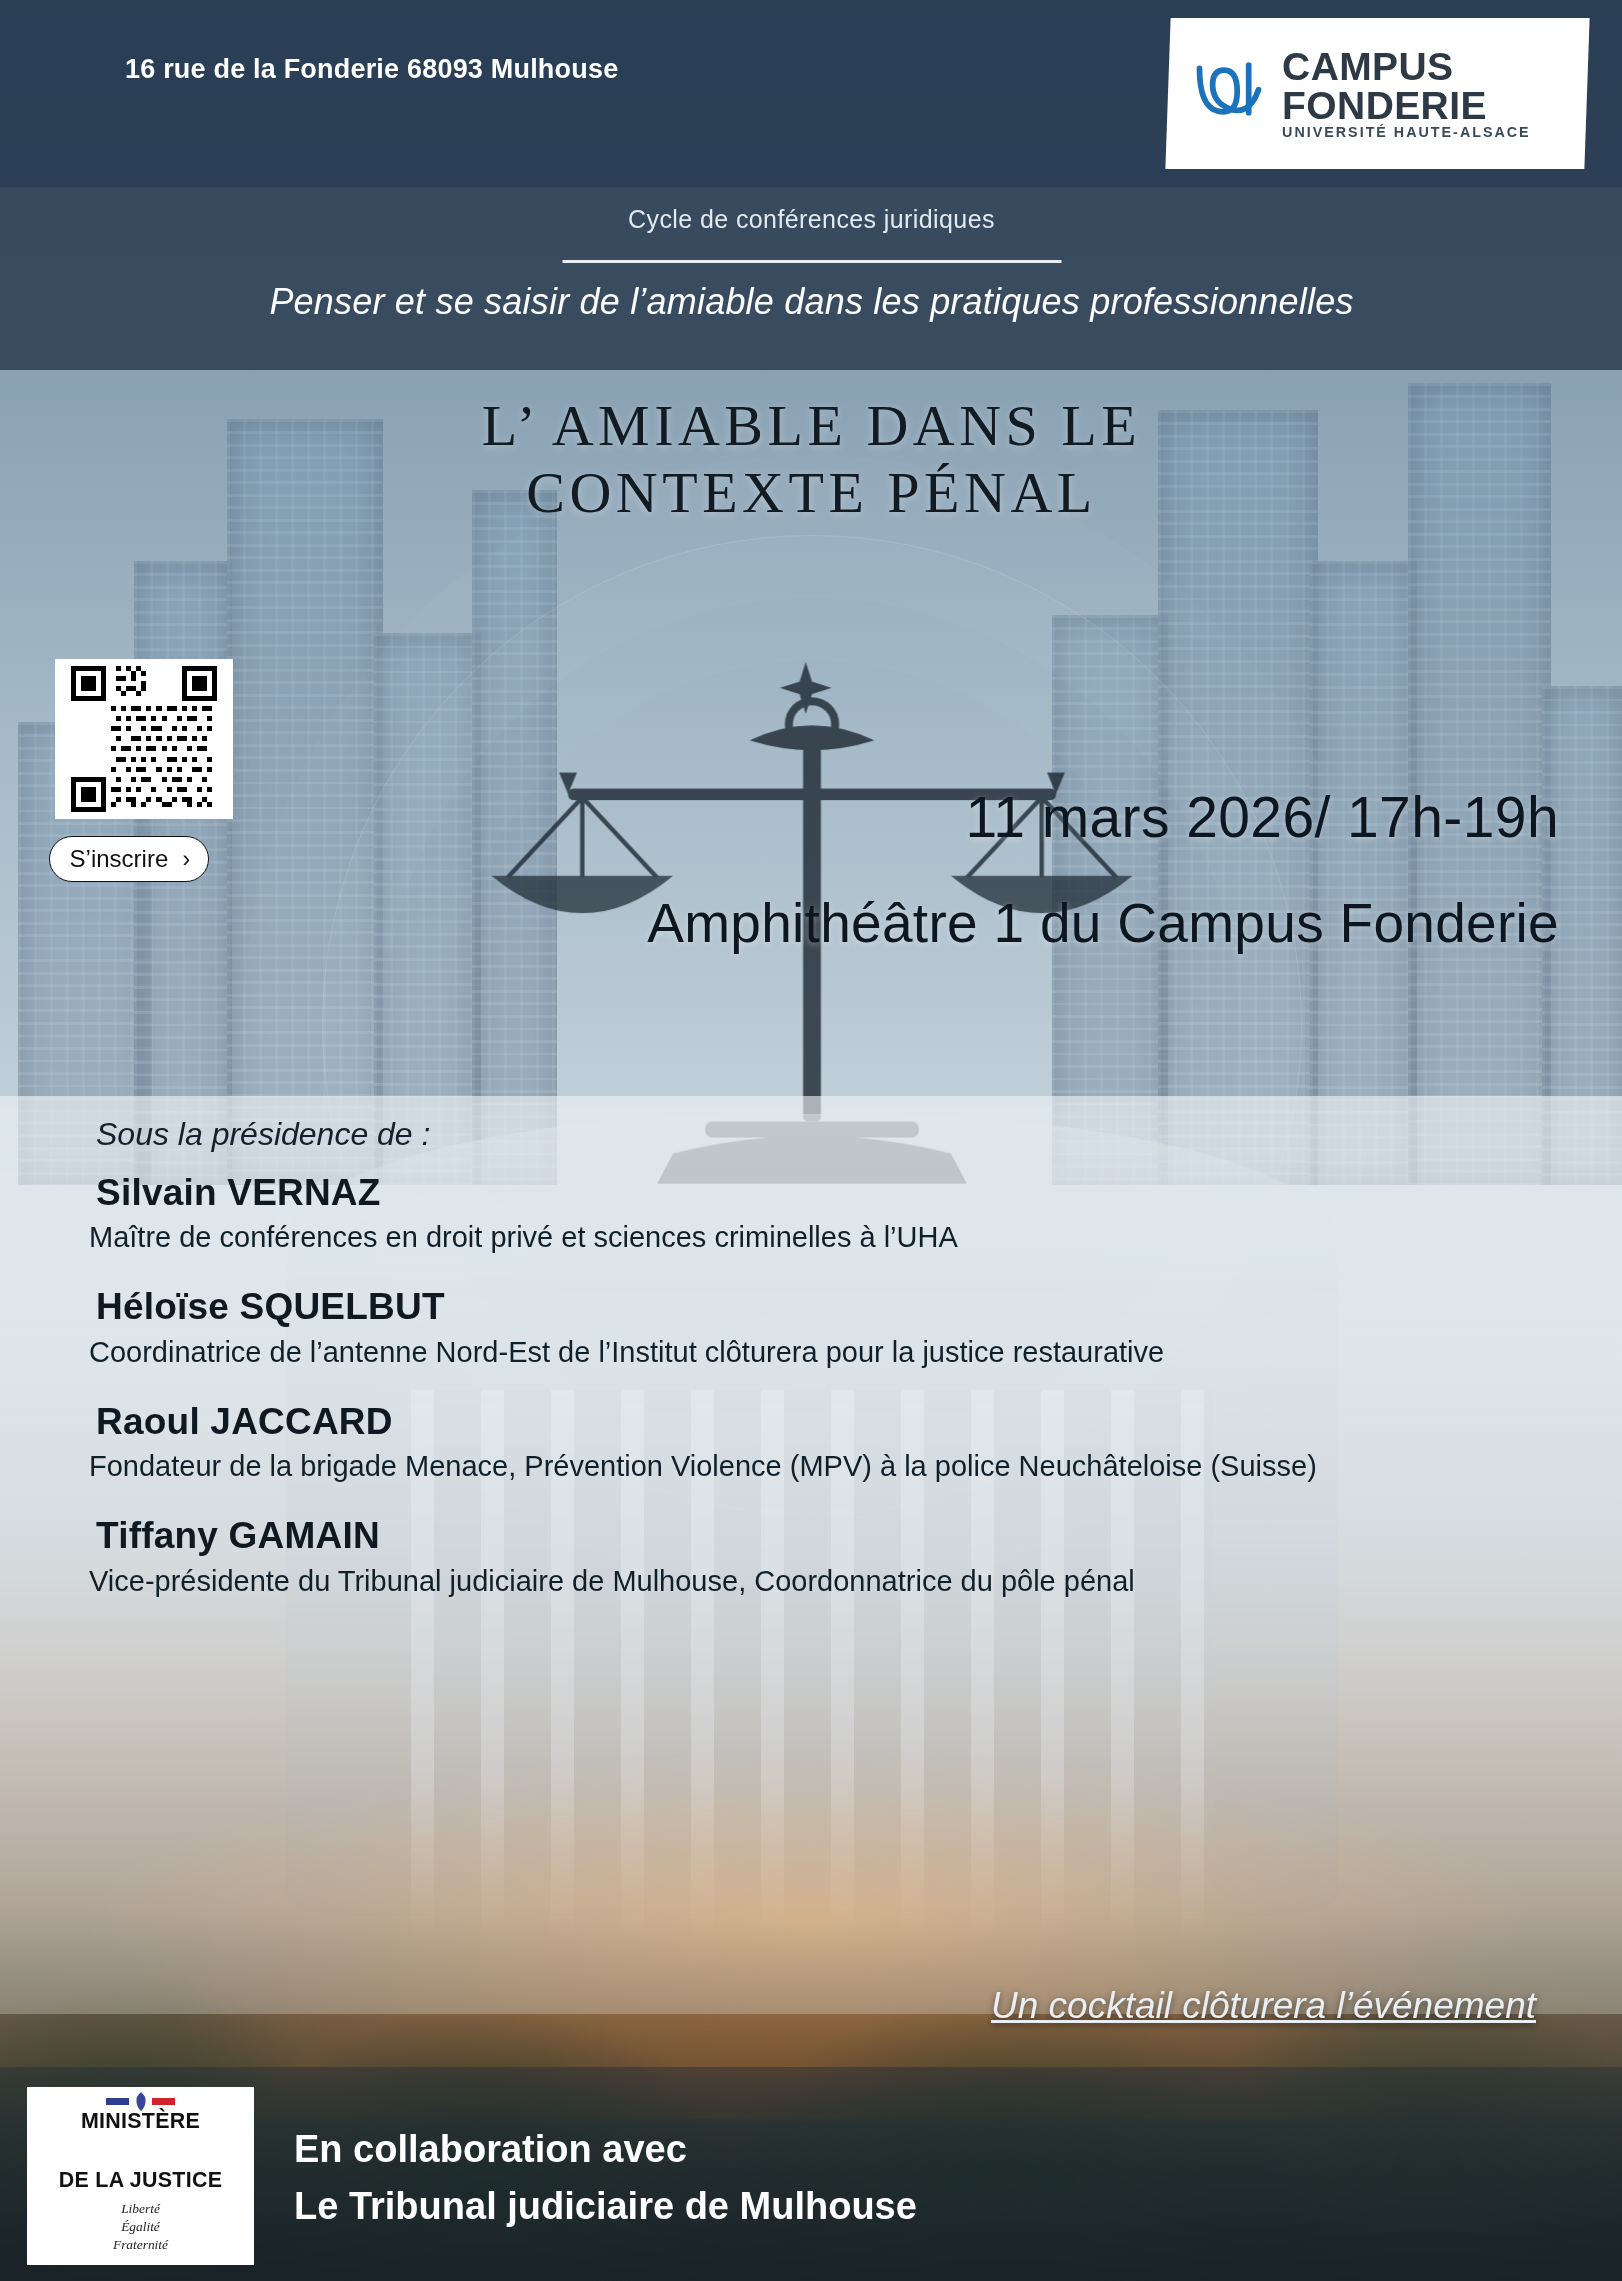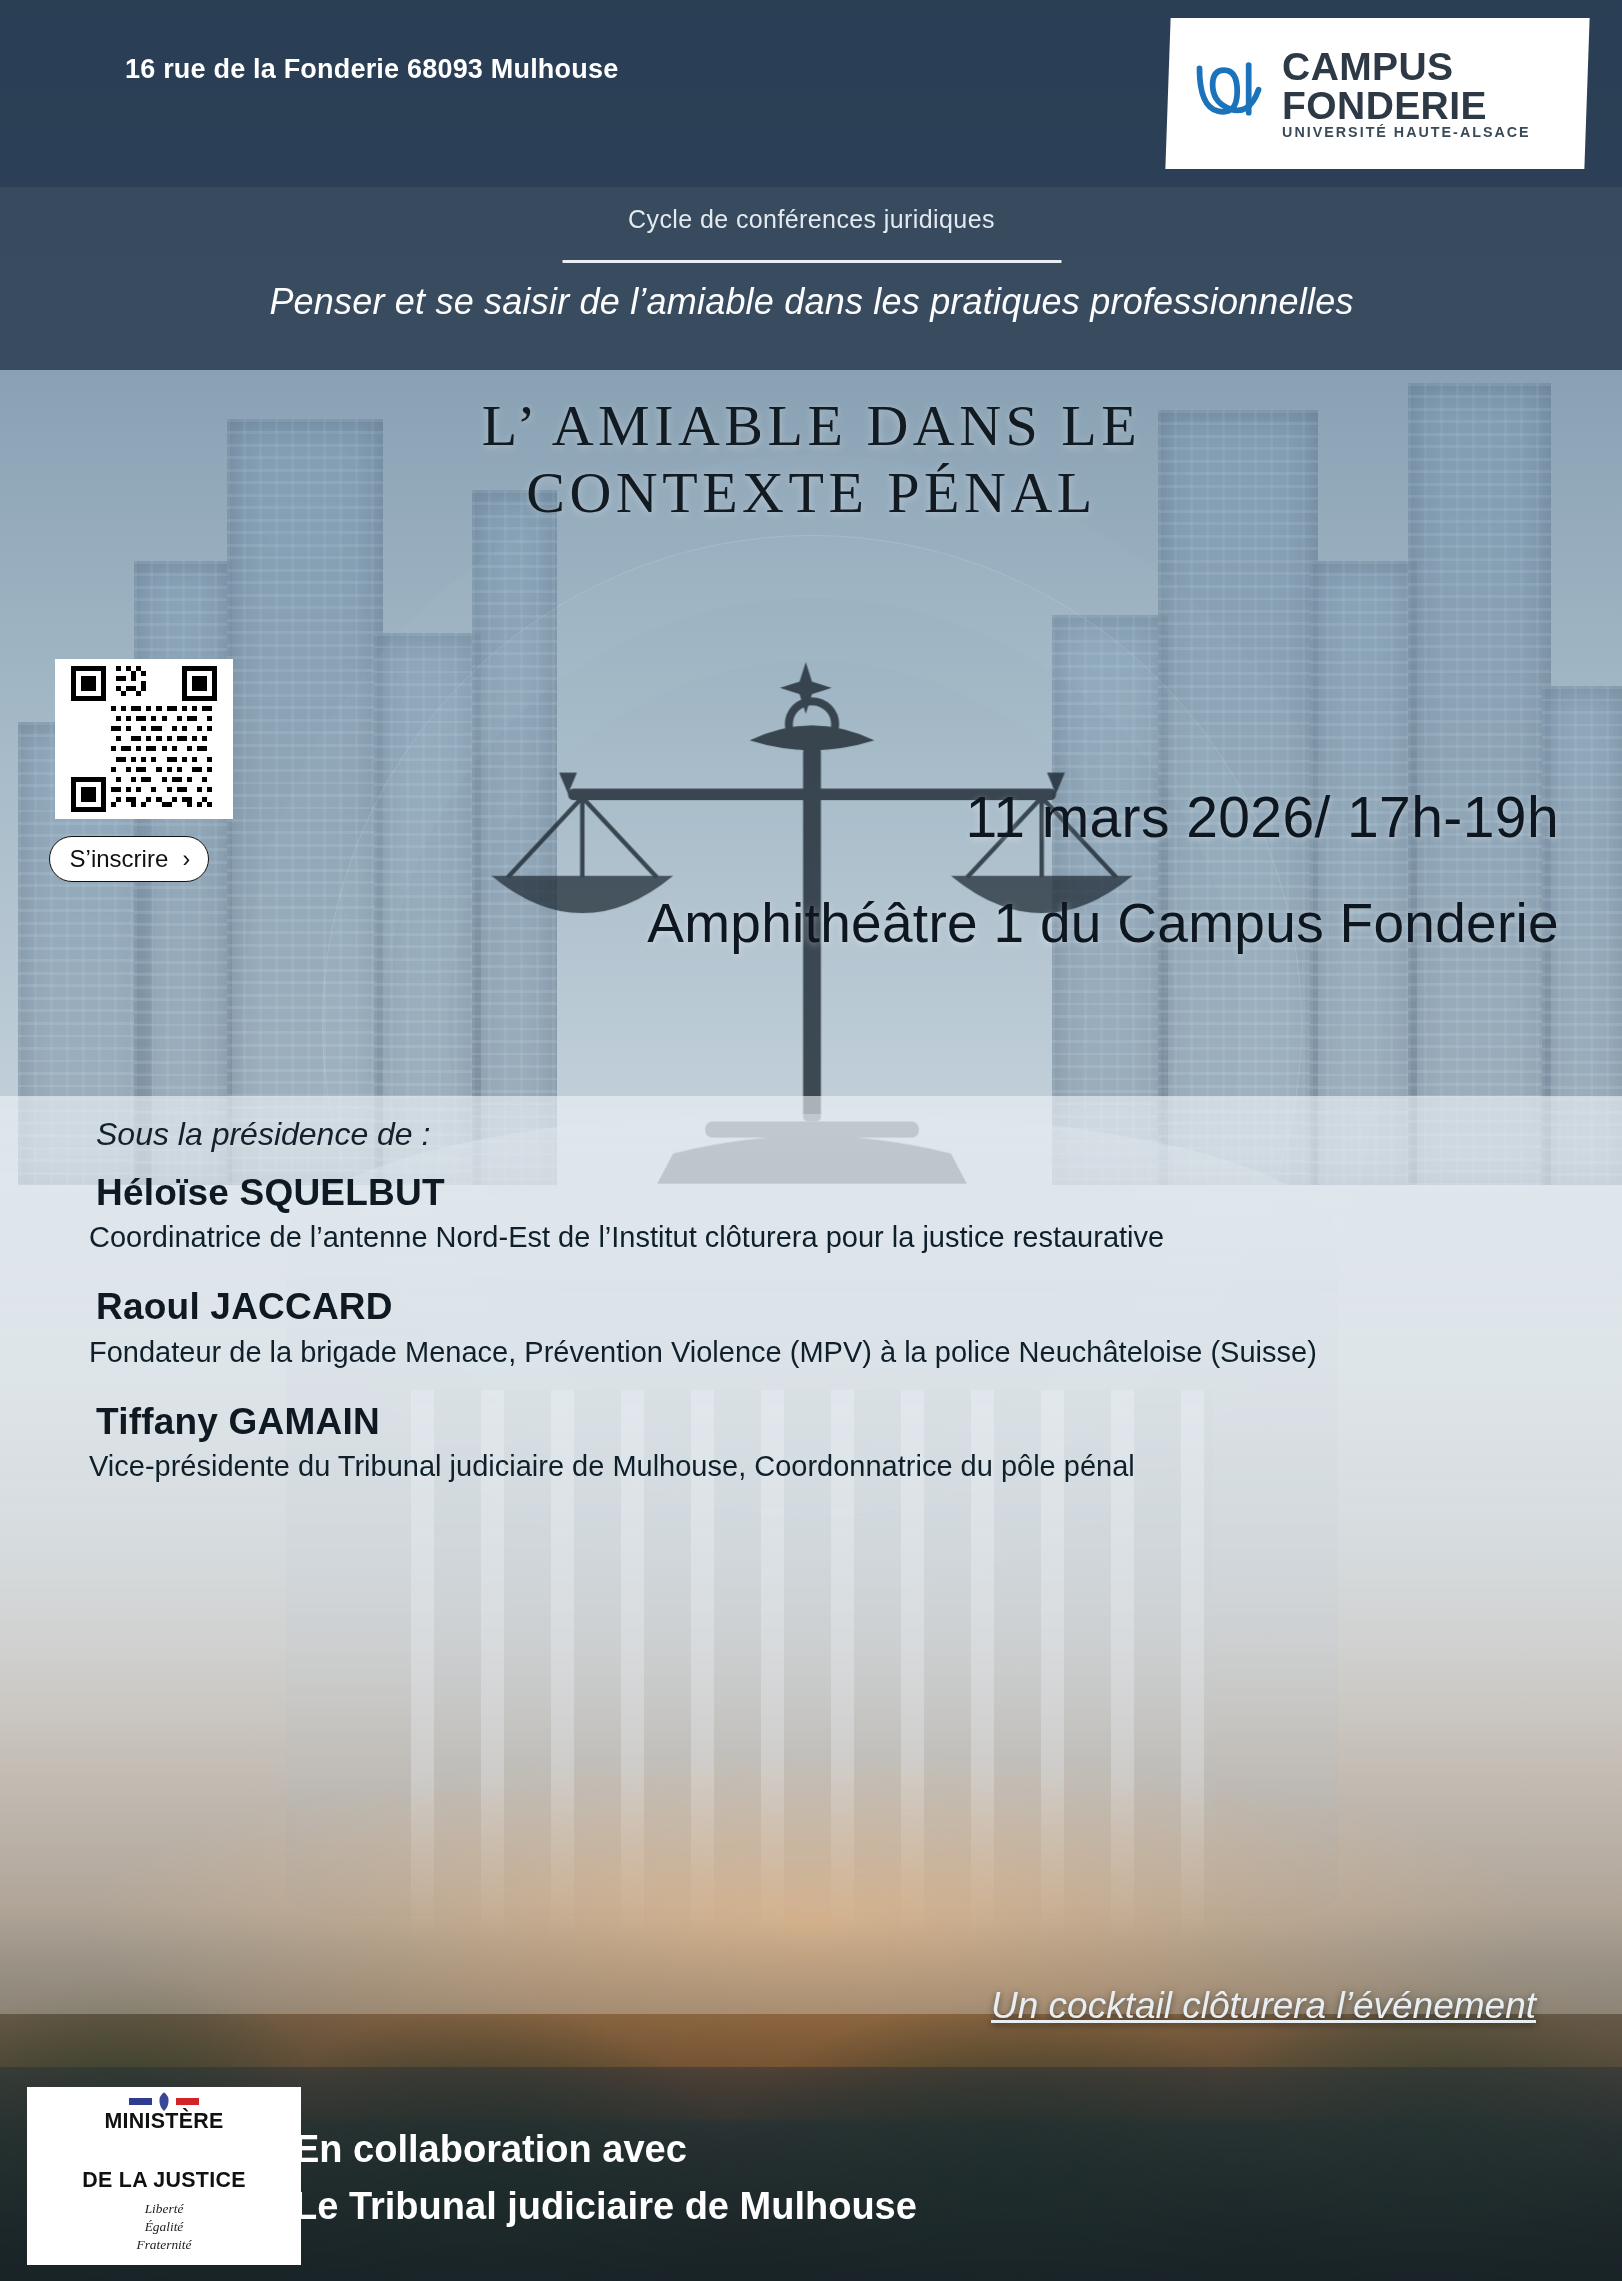--- a/index.html
+++ b/index.html
@@ -213,21 +213,21 @@
     text-decoration:underline;
   }
 
   
   .footbar{
     position:absolute; left:0; right:0; bottom:0; height:214px;
     background: linear-gradient(to bottom, rgba(32,44,56,.45), rgba(22,32,42,.72));
   }
   .min-logo{
     position:absolute; left:27px; bottom:16px;
-    width:274px; height:178px; background:#fff;
+    width:227px; height:178px; background:#fff;
     display:flex; flex-direction:column; align-items:center; justify-content:center;
     padding:10.7px 9px;
   }
   .flag{ display:flex; width:70px; height:45px; margin-bottom:3.6px; position:relative; }
   .flag i{ flex:1; display:block; }
   .flag .b{ background:#2e3d90; } .flag .w{ background:#fff; } .flag .r{ background:#d2232a; }
   .flag svg{ position:absolute; left:50%; top:50%; transform:translate(-50%,-50%); width:30px; height:30px; }
   .min-l1{ font-size:21.4px; font-weight:bold; color:#111; letter-spacing:0.3px; }
   .min-l2{ font-size:21.4px; font-weight:bold; color:#111; letter-spacing:0.3px;margin-top:34px; }
   .min-dev{ margin-top:7.1px; text-align:center; font-family:"Liberation Serif", serif; font-style:italic; font-size:13.4px; color:#222; line-height:1.35; }
@@ -352,20 +352,24 @@
     <span class="chev">›</span>
   </div>
 
   <div class="date">11 mars 2026/ 17h-19h</div>
   <div class="place">Amphithéâtre 1 du Campus Fonderie</div>
 
   <div class="presidence">Sous la présidence de  :</div>
 
   <div class="speakers">
     <div class="sp">
+      <div class="sp-name">Silvain VERNAZ</div>
+      <div class="sp-role">Maître de conférences en droit privé et sciences criminelles à l’UHA</div>
+    </div>
+    <div class="sp">
       <div class="sp-name">Héloïse SQUELBUT</div>
       <div class="sp-role">Coordinatrice de l’antenne Nord-Est de l’Institut clôturera pour la justice restaurative</div>
     </div>
     <div class="sp">
       <div class="sp-name">Raoul JACCARD</div>
       <div class="sp-role">Fondateur de la brigade Menace, Prévention Violence (MPV) à la police Neuchâteloise (Suisse)</div>
     </div>
     <div class="sp">
       <div class="sp-name">Tiffany GAMAIN</div>
       <div class="sp-role">Vice-présidente du Tribunal judiciaire de Mulhouse, Coordonnatrice du pôle pénal</div>

